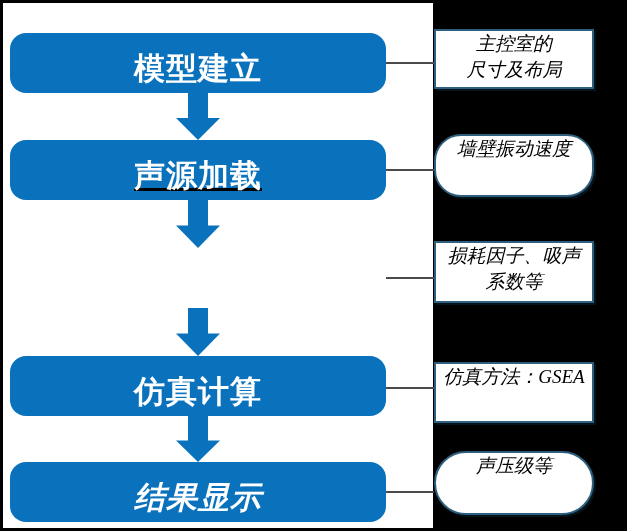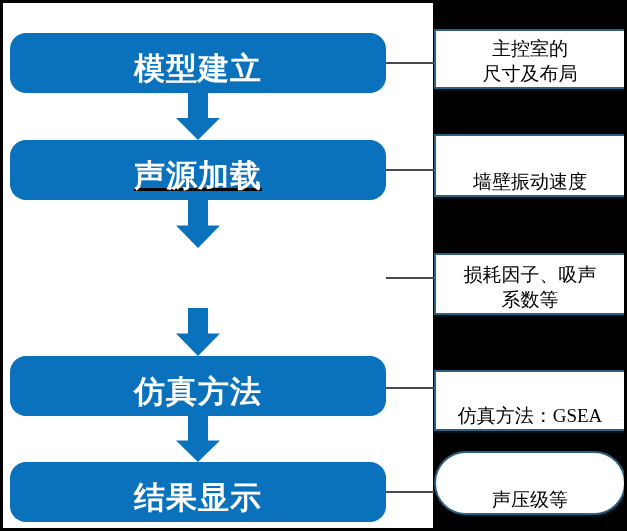--- a/index.html
+++ b/index.html
@@ -70,49 +70,50 @@
     position: absolute;
     left: 386px;
     width: 48px;
     height: 2px;
     background: var(--connector-line);
     z-index: 3;
   }
   .annotation {
     position: absolute;
     left: 434px;
-    width: 192px;
+    width: 160px;
     background: var(--annotation-bg);
     border: 2px solid var(--annotation-border);
     box-shadow: 2px 2px 0 rgba(10, 35, 50, 0.55);
     box-sizing: border-box;
     display: flex;
-    align-items: flex-end;
+    align-items: flex-start;
     justify-content: center;
     z-index: 10;
+    font-style: italic;
   }
   .annotation .ann-text {
     font-family: "Liberation Serif", serif;
     font-size: 19px;
     line-height: 1.35;
     color: var(--annotation-text);
     text-align: center;
     white-space: pre-line;
   }
   
-  #p1 { top: 33px; }  #p2 { top: 140px; text-decoration: underline; } #p3 { top: 248px; } #p4 { top: 356px; } #p5 { top: 462px; }
+  #p1 { top: 33px; }  #p2 { top: 140px; text-decoration: underline; } #p3 { top: 248px; } #p4 { top: 356px; } #p5 { top: 462px; font-style: italic; }
   #a1 { top: 93px;  height: 47px; }
   #a2 { top: 200px; height: 48px; }
   #a3 { top: 308px; height: 48px; }
   #a4 { top: 416px; height: 46px; }
   #c1 { top: 62px; }  #c2 { top: 169px; } #c3 { top: 277px; } #c4 { top: 387px; } #c5 { top: 491px; }
   #n1 { top: 29px;  height: 60px; }
-  #n2 { top: 134px; height: 63px; }
-  #n3 { top: 253px; height: 62px; }
-  #n4 { top: 370px; height: 61px; }
+  #n2 { top: 134px; height: 63px; border-radius: 27px; }
+  #n3 { top: 241px; height: 62px; }
+  #n4 { top: 362px; height: 61px; }
   #n5 { top: 451px; height: 64px; border-radius: 32px; }
 </style>
 </head>
 <body>
 
 <div class="frame">
 
   <div class="right-panel"></div>
 
   <div class="process" id="p1">
@@ -150,21 +151,21 @@
 系数等</span>
   </div>
   <div class="flow-arrow" id="a3">
     <svg viewBox="0 0 46 47" preserveAspectRatio="none" aria-hidden="true">
       <rect x="13" y="0" width="20" height="26" fill="currentColor"></rect>
       <polygon points="1,25 45,25 23,47" fill="currentColor"></polygon>
     </svg>
   </div>
 
   <div class="process" id="p4">
-    <span class="label">仿真方法</span>
+    <span class="label">仿真计算</span>
   </div>
   <div class="connector" id="c4"></div>
   <div class="annotation" id="n4">
     <span class="ann-text">仿真方法：GSEA</span>
   </div>
   <div class="flow-arrow" id="a4">
     <svg viewBox="0 0 46 47" preserveAspectRatio="none" aria-hidden="true">
       <rect x="13" y="0" width="20" height="26" fill="currentColor"></rect>
       <polygon points="1,25 45,25 23,47" fill="currentColor"></polygon>
     </svg>

